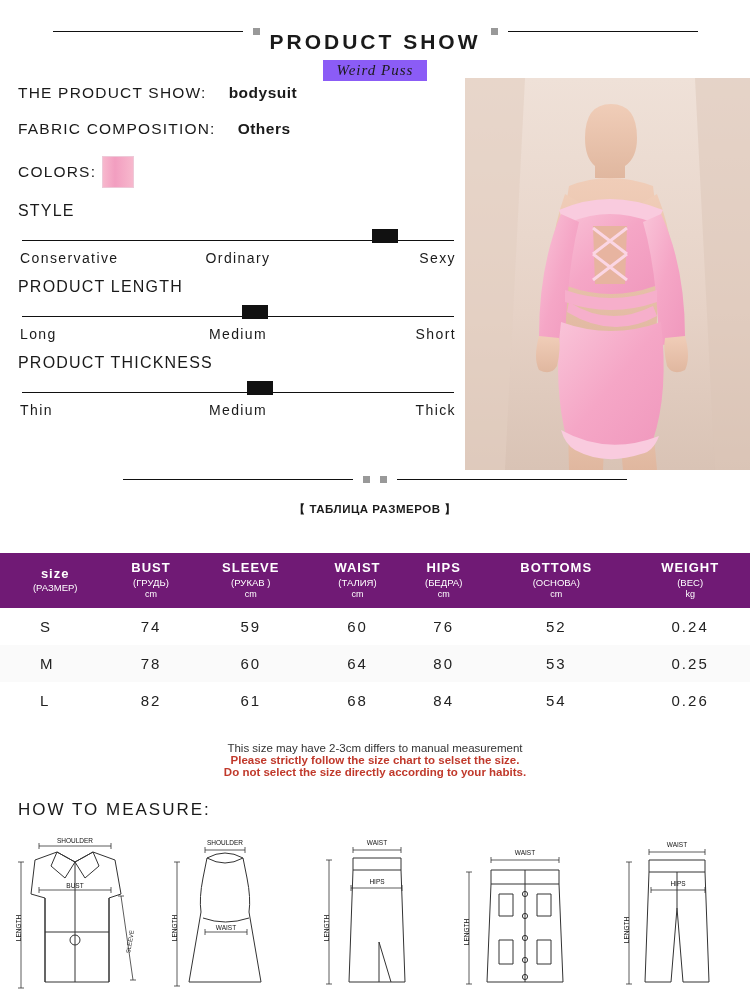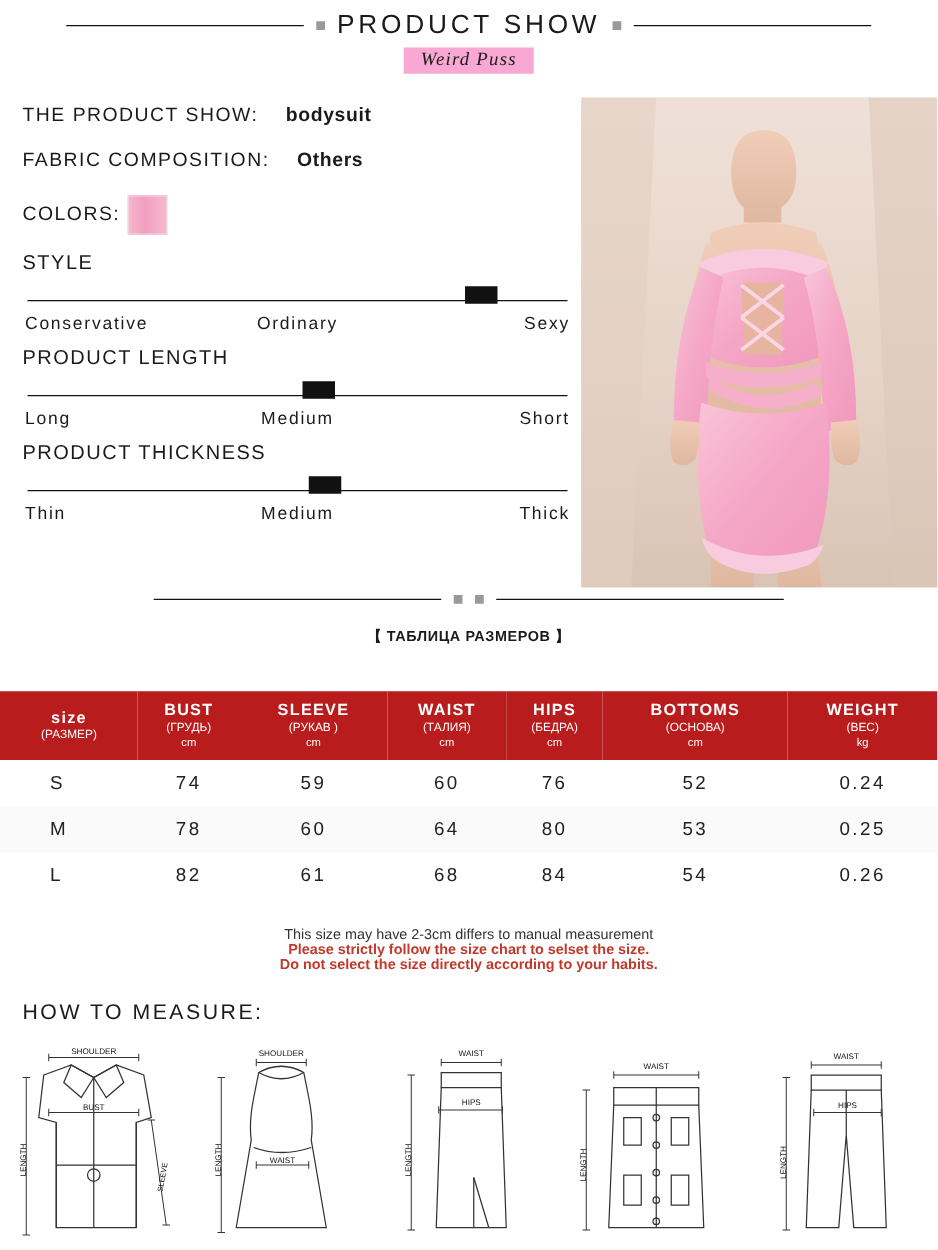--- a/index.html
+++ b/index.html
@@ -31,28 +31,29 @@
     flex: 0 0 190px;
   }
   .title-line.left { margin-left: 22px; }
   .title-line.right { margin-right: 22px; }
   .sq {
     width: 7px; height: 7px; background: #999; flex: 0 0 auto;
   }
   .main-title {
     font-size: 21px;
     letter-spacing: 3px;
-    font-weight: 400;
+    font-weight: 700;
     white-space: nowrap;
+    margin-top: 22px;
   }
   .subtitle-wrap {
     display: flex; justify-content: center; margin-top: 6px;
   }
   .subtitle {
-    background: #f9a8d4;
+    background: #8b5cf6;
     font-style: italic;
     font-family: "Liberation Serif", serif;
     font-size: 15px;
     letter-spacing: 1px;
     padding: 2px 14px;
     text-align: right;
   }
 
   
   .spec {
@@ -144,21 +145,21 @@
     margin-top: 19px;
   }
 
   table.sizes {
     position: absolute;
     left: 0; top: 553px;
     width: 750px;
     border-collapse: collapse;
   }
   table.sizes thead th {
-    background: #b91c1c;
+    background: #701a75;
     color: #fff;
     font-weight: bold;
     padding: 7px 0 8px;
     font-size: 12.5px;
     line-height: 1.25;
   }
   table.sizes thead th .hdr-main { font-size: 13px; letter-spacing: 1px; }
   table.sizes thead th .hdr-ru { font-size: 9.5px; font-weight: normal; display:block; }
   table.sizes thead th .hdr-unit { font-size: 9px; font-weight: normal; display:block; }
   table.sizes tbody td {

